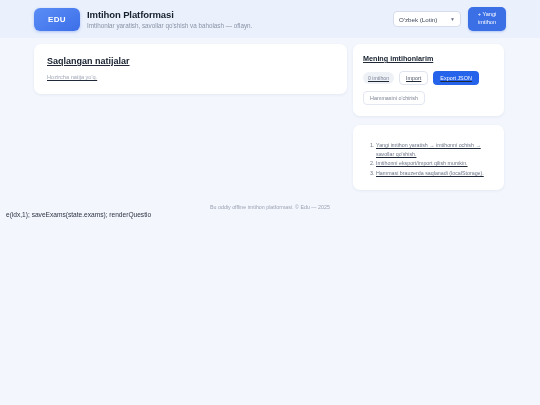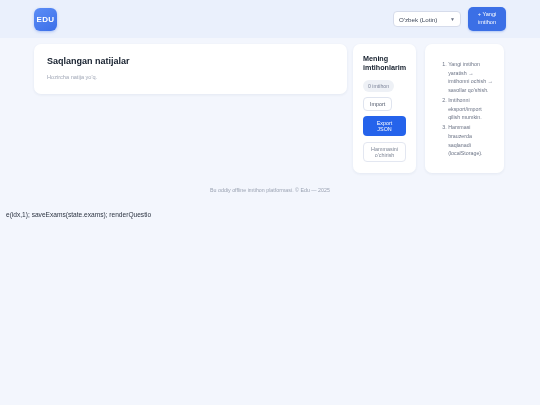--- a/index.html
+++ b/index.html
@@ -25,21 +25,21 @@
     justify-content: space-between;
     padding: 0 34px;
     box-sizing: border-box;
   }
   .brand {
     display: flex;
     align-items: center;
     gap: 7px;
   }
   .logo {
-    width: 23px;
+    width: 46px;
     height: 23px;
     border-radius: 6px;
     background: linear-gradient(150deg, #5b8df6 0%, #3c6fe8 100%);
     color: #ffffff;
     font-size: 8px;
     font-weight: bold;
     letter-spacing: 0.4px;
     display: flex;
     align-items: center;
     justify-content: center;
@@ -94,23 +94,24 @@
     box-shadow: 0 1px 2px rgba(59,111,230,0.3);
   }
 
   
   .layout {
     display: flex;
     gap: 6px;
     padding: 6px 34px 0 34px;
     box-sizing: border-box;
     align-items: flex-start;
+    text-decoration: underline;
   }
   .col-main { width: 313px; flex: none; }
-  .col-side { width: 151px; flex: none; display: flex; gap: 9px; }
+  .col-side { width: 151px; flex: none; display: flex; flex-direction: column; gap: 9px; }
 
   .card {
     background: #ffffff;
     border-radius: 7px;
     box-shadow: 0 1px 3px rgba(33,53,98,0.07);
     box-sizing: border-box;
   }
   .card-main { padding: 12px 13px 14px 13px; }
   .card-title {
     font-size: 9px;
@@ -199,20 +200,24 @@
     font-family: "Liberation Sans", sans-serif;
     white-space: nowrap;
   }
 </style>
 </head>
 <body>
 
 <div class="header">
   <div class="brand">
     <div class="logo">EDU</div>
+    <div class="brand-text">
+      <div class="brand-title">Imtihon Platformasi</div>
+      <div class="brand-sub">Imtihonlar yaratish, savollar qo'shish va baholash — oflayn.</div>
+    </div>
   </div>
   <div class="header-right">
     <div class="lang-select">
       <span>O'zbek (Lotin)</span>
       <span class="chev">▼</span>
     </div>
     <button class="btn-new">+ Yangi imtihon</button>
   </div>
 </div>
 

